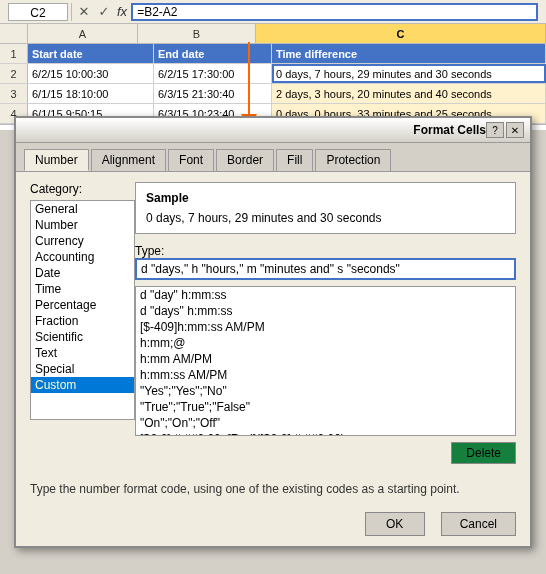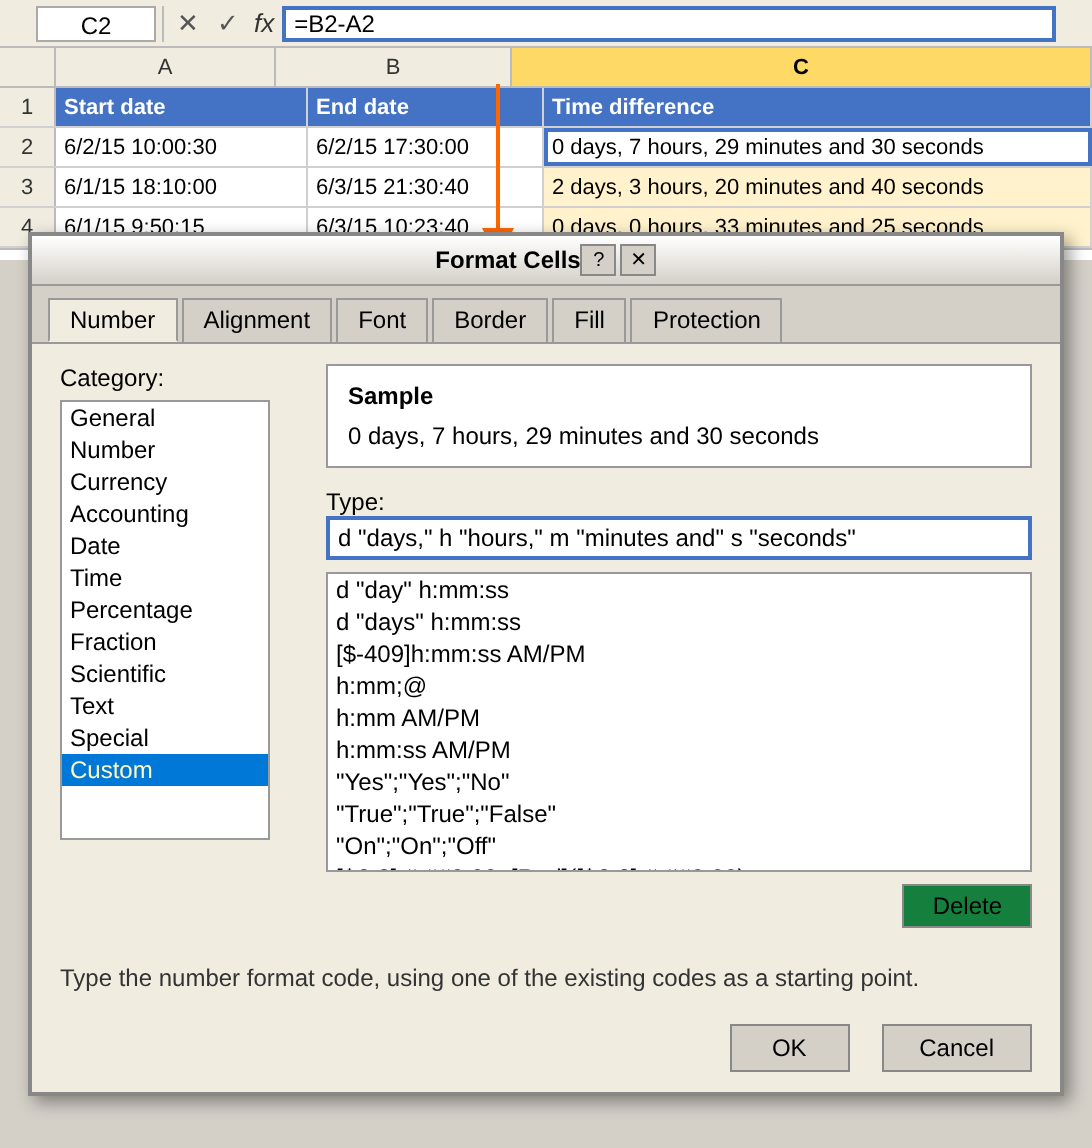--- a/index.html
+++ b/index.html
@@ -22,21 +22,21 @@
       height: 130px;
     }
 
     
     .formula-bar {
       display: flex;
       align-items: center;
       height: 24px;
       background: #f0ece0;
       border-bottom: 1px solid #bbb;
-      padding: 0 18px;
+      padding: 0 8px;
     }
     .cell-ref-box {
       width: 60px;
       height: 18px;
       border: 1px solid #aaa;
       background: white;
       font-size: 12px;
       text-align: center;
       line-height: 18px;
       padding: 0 2px;
@@ -162,21 +162,21 @@
       left: 14px;
       width: 518px;
       background: #f0ece0;
       border: 2px solid #888;
       box-shadow: 3px 3px 8px rgba(0,0,0,0.4);
       z-index: 10;
     }
     .dialog-titlebar {
       display: flex;
       align-items: center;
-      justify-content: center;
+      justify-content: flex-end;
       background: linear-gradient(to bottom, #fff 0%, #d4d0c8 100%);
       padding: 4px 6px;
       border-bottom: 1px solid #999;
     }
     .dialog-title {
       font-size: 12px;
       font-weight: bold;
       color: #000;
     }
     .dialog-controls {
@@ -221,21 +221,21 @@
     }
 
     
     .dialog-body {
       padding: 10px 14px;
       background: #f0ece0;
     }
 
     .dialog-content {
       display: flex;
-      gap: 28px;
+      gap: 0;
     }
 
     
     .category-section {
       width: 105px;
     }
     .category-label {
       font-size: 12px;
       margin-bottom: 4px;
     }

